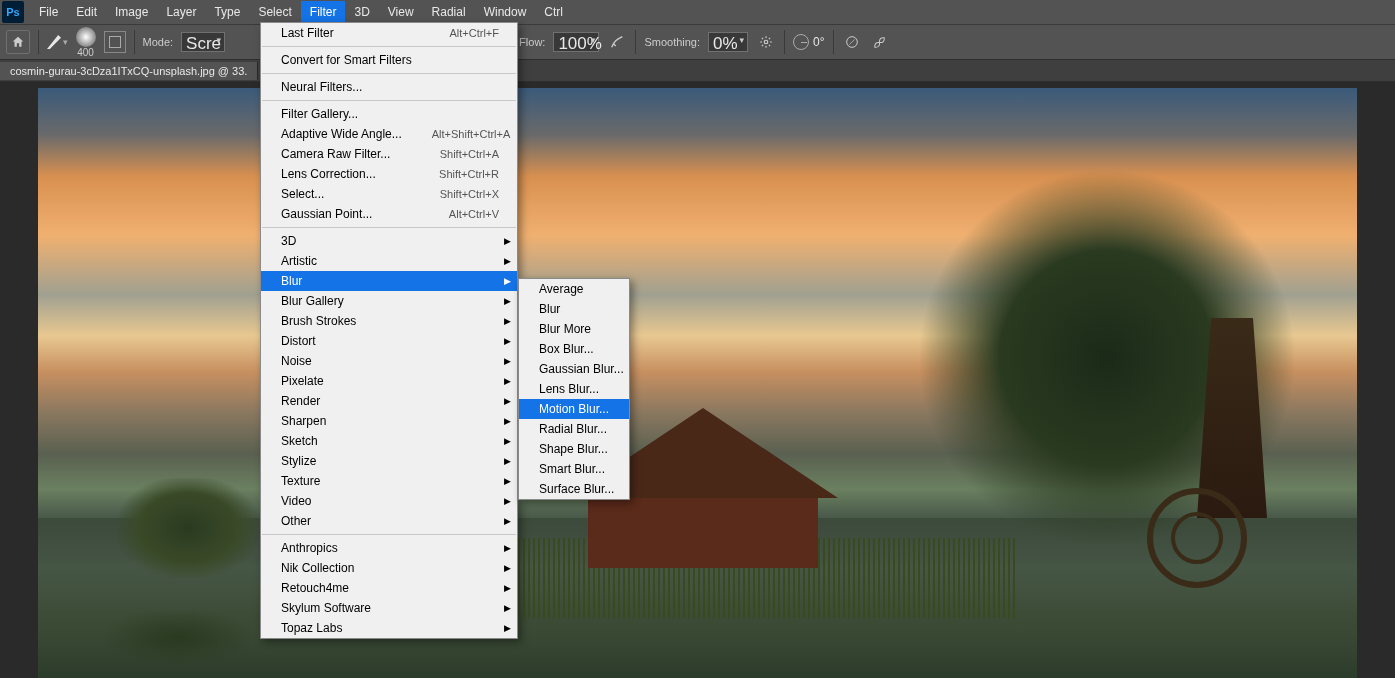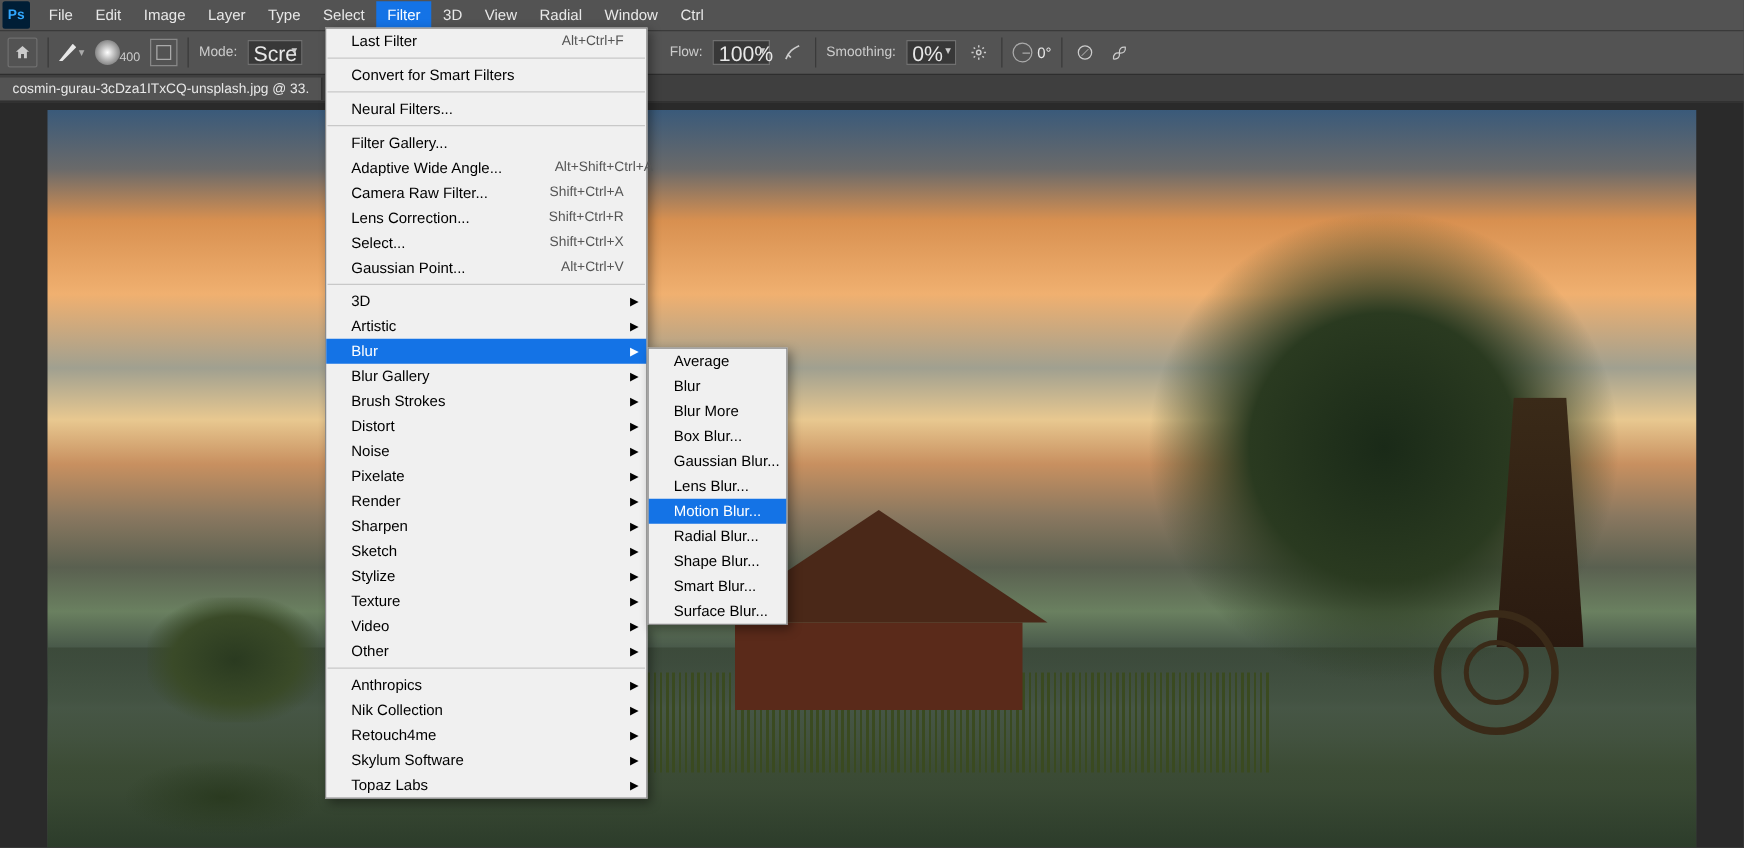--- a/index.html
+++ b/index.html
@@ -8,21 +8,21 @@
   
   .menubar { height: 24px; background: #535353; display: flex; align-items: center; padding: 0 0; }
   .ps-logo { width: 22px; height: 22px; background:#001e36; color:#31a8ff; display:flex; align-items:center; justify-content:center; font-weight:bold; font-size:11px; margin: 0 6px 0 2px; border-radius:2px;}
   .menu-item { padding: 4px 9px; cursor: default; color: #e8e8e8; }
   .menu-item.active { background: #1473e6; color: #fff; }
 
   
   .options-bar { height: 36px; background: #535353; border-top: 1px solid #3a3a3a; border-bottom: 1px solid #2e2e2e; display: flex; align-items: center; padding: 0 6px; gap: 8px; }
   .home-btn { width: 24px; height: 24px; display:flex; align-items:center; justify-content:center; background:#535353; border:1px solid #6f6f6f; border-radius:2px;}
   .brush-preview { width:14px; height:14px; background:#e8e8e8; clip-path: polygon(0 100%, 80% 0, 100% 20%, 20% 100%); }
-  .size-preview { display:flex; flex-direction:row; align-items:flex-end; font-size:10px; color:#ccc;}
+  .size-preview { display:flex; flex-direction:column; align-items:center; font-size:10px; color:#ccc;}
   .size-preview .dot { width:20px; height:20px; background: radial-gradient(circle,#fff 0%,#888 70%,transparent 100%); border-radius:50%;}
   .tablet-icon { width:22px; height:22px; border:1px solid #888; display:flex; align-items:center; justify-content:center;}
   .tablet-icon::after{content:""; width:10px;height:10px;border:1px solid #aaa;}
   .opt-label { color:#ccc; font-size:11px;}
   .select { height:20px; background:#383838; border:1px solid #707070; color:#e8e8e8; font-size:17px; padding:1px 14px 1px 4px; position:relative;}
   .select::after { content:"▾"; position:absolute; right:3px; top:2px; font-size:9px; color:#ccc;}
   .angle-ctl{display:flex;align-items:center;gap:4px;}
   .angle-dial{width:16px;height:16px;border:1px solid #aaa;border-radius:50%;position:relative;}
   .angle-dial::after{content:"";position:absolute;width:6px;height:1px;background:#aaa;top:7px;left:7px;}
   .icon-btn { width:20px; height:20px; color:#ccc; display:flex; align-items:center; justify-content:center;}
@@ -62,21 +62,21 @@
   .windmill { position:absolute; right:70px; bottom:80px; width:110px; height:280px; }
   .windmill .body { width:70px; height:200px; background:linear-gradient(#3a2a18,#2a1a10); margin:0 auto; clip-path: polygon(20% 0, 80% 0, 100% 100%, 0 100%);}
   .windmill .wheel{ position:absolute; bottom:10px; left:-30px; width:100px; height:100px; border:6px solid #3a2a18; border-radius:50%;}
   .windmill .wheel::before{content:"";position:absolute;inset:18px;border:4px solid #3a2a18;border-radius:50%;}
   .reeds { position:absolute; bottom:60px; left:480px; right:340px; height:80px; background: repeating-linear-gradient(90deg,#3a4a20 0 2px, transparent 2px 5px);}
   .water { position:absolute; bottom:0; left:0; right:0; height:160px; background: linear-gradient(#3a4838 0%, #4a5a48 30%, #384830 60%, #2a3a28 100%); opacity:0.85;}
   .water-trees{position:absolute;bottom:10px;left:60px;width:160px;height:60px;background:radial-gradient(ellipse,#2a3a20,transparent 70%);}
 
   
   .menu-panel { position:absolute; background:#f0f0f0; color:#000; font-size:12px; box-shadow: 3px 3px 8px rgba(0,0,0,0.4); z-index:100; border:1px solid #8a8a8a;}
-  .menu-panel .row { display:flex; justify-content:space-between; align-items:center; padding: 3px 18px 3px 20px; white-space:nowrap; position:relative;gap:12px;}
+  .menu-panel .row { display:flex; justify-content:space-between; align-items:center; padding: 3px 18px 3px 20px; white-space:nowrap; position:relative;}
   .menu-panel .row.hl { background:#1473e6; color:#fff;}
   .menu-panel .row .shortcut { color:#555; margin-left:30px; font-size:11px;}
   .menu-panel .row .arrow { position:absolute; right:6px; font-size:9px;}
   .menu-panel .sep { height:1px; background:#c8c8c8; margin:3px 1px;}
 
   #filter-menu { left:260px; top:22px; width:258px;}
   #blur-submenu { left:518px; top:278px; width:112px;}
 
   svg { display:block; }
 </style>

